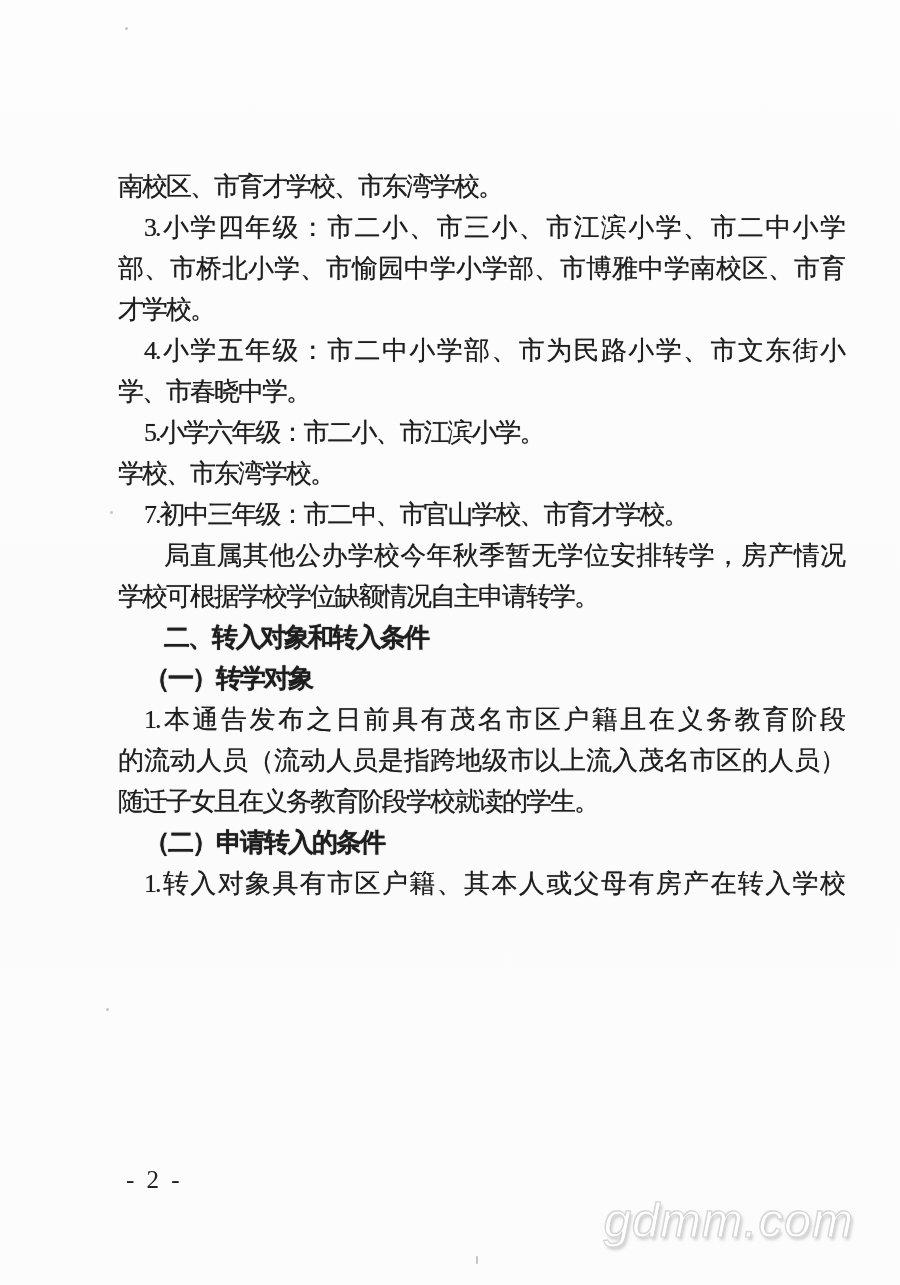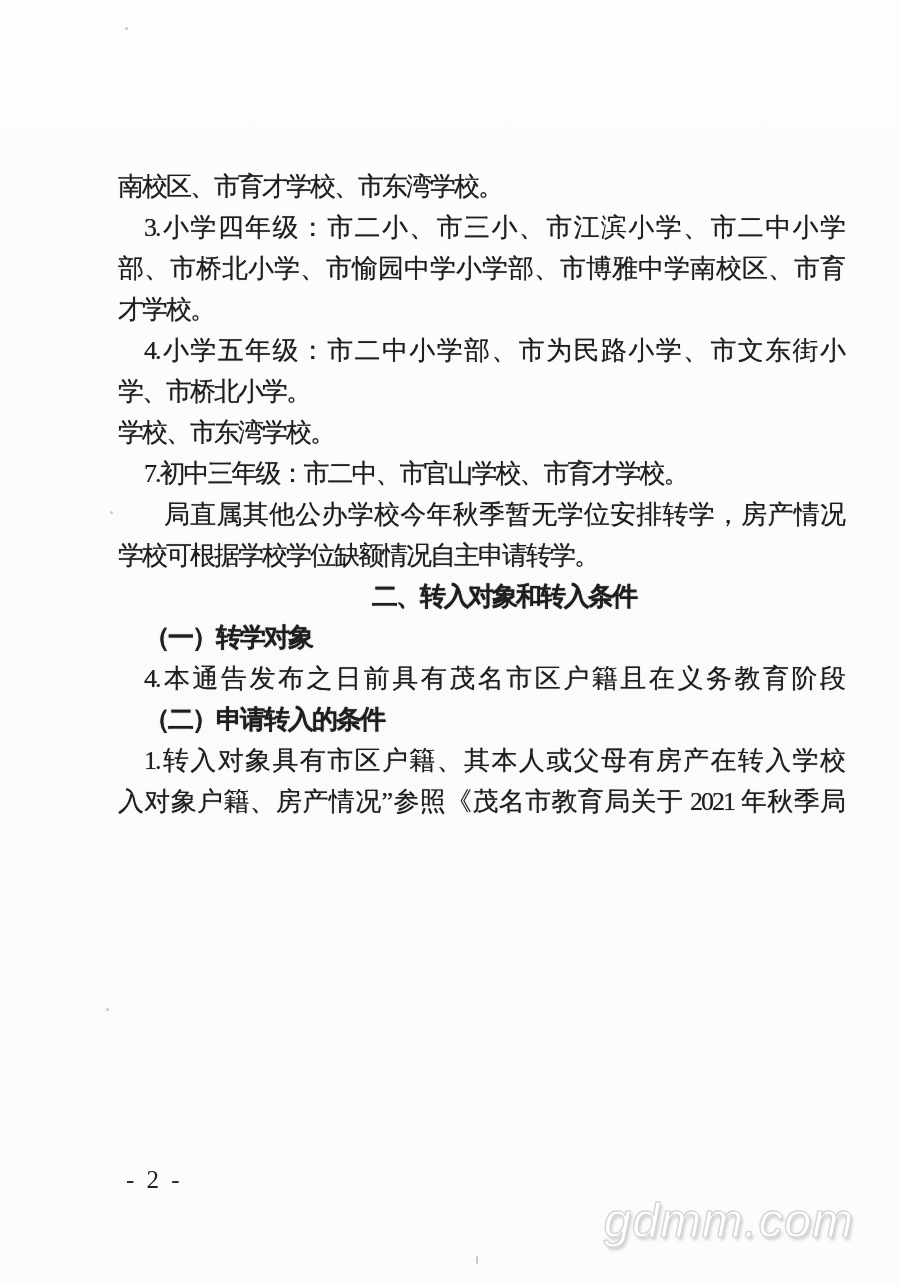--- a/index.html
+++ b/index.html
@@ -22,21 +22,21 @@
     font-size:26px;letter-spacing:-2px;
     white-space:nowrap;
     text-shadow:0 0 0.7px rgba(20,20,20,0.65);
   }
   .full{
     white-space:normal;
     text-align:justify;text-align-last:justify;
     text-justify:inter-character;
   }
   .ind1{text-indent:26px;}
-  .ind2{text-indent:46px;text-align:center;}
+  .ind2{text-indent:46px;}
   .heading{font-weight:bold;text-shadow:0 0 1px rgba(10,10,10,0.8);}
   .page-number{
     position:absolute;left:126px;top:1166px;
     font-size:25px;letter-spacing:3px;color:#222;
     font-family:"Liberation Serif","DejaVu Serif",serif;
   }
   .watermark{
     position:absolute;right:46px;top:1192px;
     font-family:"Liberation Sans","DejaVu Sans",sans-serif;
     font-style:italic;font-size:49px;font-weight:400;
@@ -54,31 +54,33 @@
 <body>
 
 <div class="scan-page">
 
   <div class="doc-body">
     <div class="line">南校区、市育才学校、市东湾学校。</div>
     <div class="line ind1 full">3.小学四年级：市二小、市三小、市江滨小学、市二中小学</div>
     <div class="line full">部、市桥北小学、市愉园中学小学部、市博雅中学南校区、市育</div>
     <div class="line">才学校。</div>
     <div class="line ind1 full">4.小学五年级：市二中小学部、市为民路小学、市文东街小</div>
-    <div class="line">学、市桥北小学。</div>
+    <div class="line">学、市春晓中学。</div>
+    <div class="line ind1">5.小学六年级：市二小、市江滨小学。</div>
     <div class="line">学校、市东湾学校。</div>
     <div class="line ind1">7.初中三年级：市二中、市官山学校、市育才学校。</div>
     <div class="line ind2 full">局直属其他公办学校今年秋季暂无学位安排转学，房产情况</div>
     <div class="line">学校可根据学校学位缺额情况自主申请转学。</div>
     <div class="line ind2 heading">二、转入对象和转入条件</div>
     <div class="line ind1 heading">（一）转学对象</div>
-    <div class="line ind1 full">4.本通告发布之日前具有茂名市区户籍且在义务教育阶段</div>
+    <div class="line ind1 full">1.本通告发布之日前具有茂名市区户籍且在义务教育阶段</div>
+    <div class="line full">的流动人员（流动人员是指跨地级市以上流入茂名市区的人员）</div>
+    <div class="line">随迁子女且在义务教育阶段学校就读的学生。</div>
     <div class="line ind1 heading">（二）申请转入的条件</div>
     <div class="line ind1 full">1.转入对象具有市区户籍、其本人或父母有房产在转入学校</div>
-    <div class="line full">入对象户籍、房产情况”参照《茂名市教育局关于 2021 年秋季局</div>
   </div>
 
   <div class="page-number">- 2 -</div>
 
   <div class="watermark">gdmm.com</div>
 
   <div class="speck s1"></div>
   <div class="speck s2"></div>
   <div class="speck s3"></div>
   <div class="speck s4"></div>

